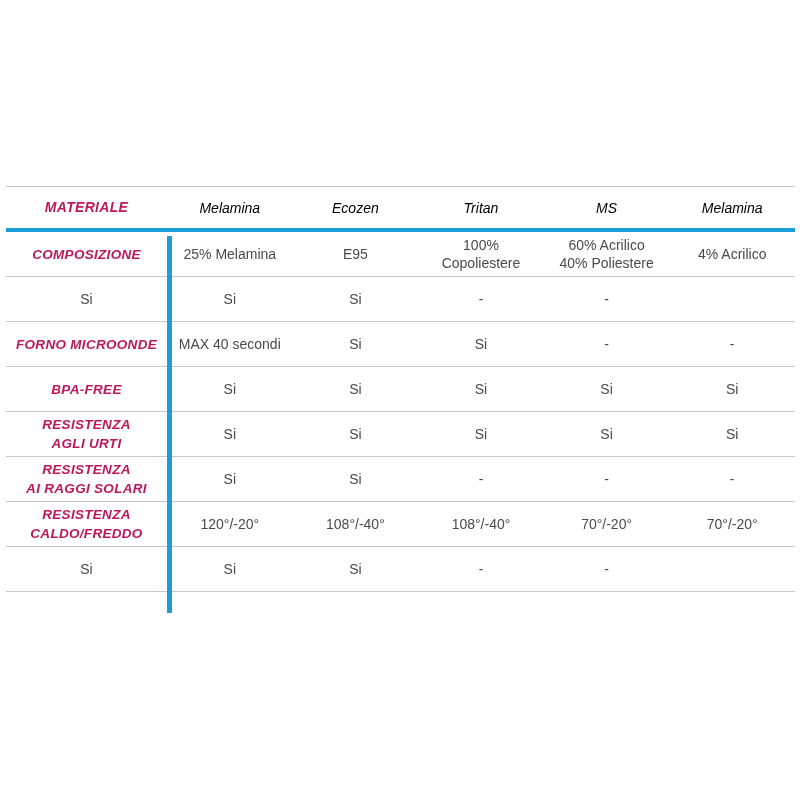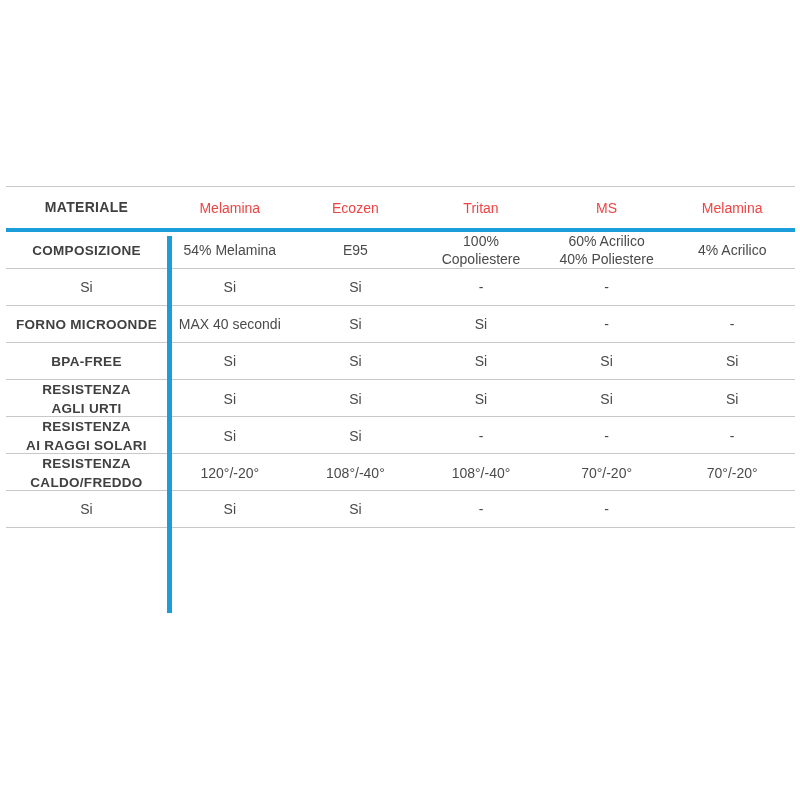--- a/index.html
+++ b/index.html
@@ -27,38 +27,39 @@
     display: grid;
     grid-template-columns: 161px repeat(5, 1fr);
     align-items: center;
     border-bottom: 1px solid #c8c8c8;
   }
   .t-row.header {
     height: 46px;
     border-top: 1px solid #c8c8c8;
     border-bottom: 4px solid #1b9dd9;
   }
-  .t-row.body { height: 37px; }
+  .t-row.body { height: 45px; }
   .cell {
     text-align: center;
     font-size: 14px;
     color: #4a4a4a;
     line-height: 18px;
     white-space: pre-line;
     padding: 0 6px;
   }
   .cell.label {
     font-weight: bold;
-    color: #404040;
+    color: #be185d;
     font-size: 13.5px;
     letter-spacing: 0.3px;
     line-height: 19px;
     text-transform: uppercase;
+    font-style: italic;
   }
-  .cell.colhead { color: #ef4444; }
+  .cell.colhead { color: #000000; font-style: italic; }
   .cell.head-label { font-size: 14px; }
   .v-accent-line {
     position: absolute;
     left: 161px;
     top: 50px;
     width: 5px;
     height: 377px;
     background: #1b9dd9;
     z-index: 2;
   }
@@ -75,21 +76,21 @@
       <div class="cell label head-label">MATERIALE</div>
       <div class="cell colhead">Melamina</div>
       <div class="cell colhead">Ecozen</div>
       <div class="cell colhead">Tritan</div>
       <div class="cell colhead">MS</div>
       <div class="cell colhead">Melamina</div>
     </div>
 
     <div class="t-row body">
       <div class="cell label">COMPOSIZIONE</div>
-      <div class="cell">54% Melamina</div>
+      <div class="cell">25% Melamina</div>
       <div class="cell">E95</div>
       <div class="cell">100% Copoliestere</div>
       <div class="cell">60% Acrilico
 40% Poliestere</div>
       <div class="cell">4% Acrilico</div>
     </div>
 
     <div class="t-row body">
       <div class="cell">Si</div>
       <div class="cell">Si</div>

